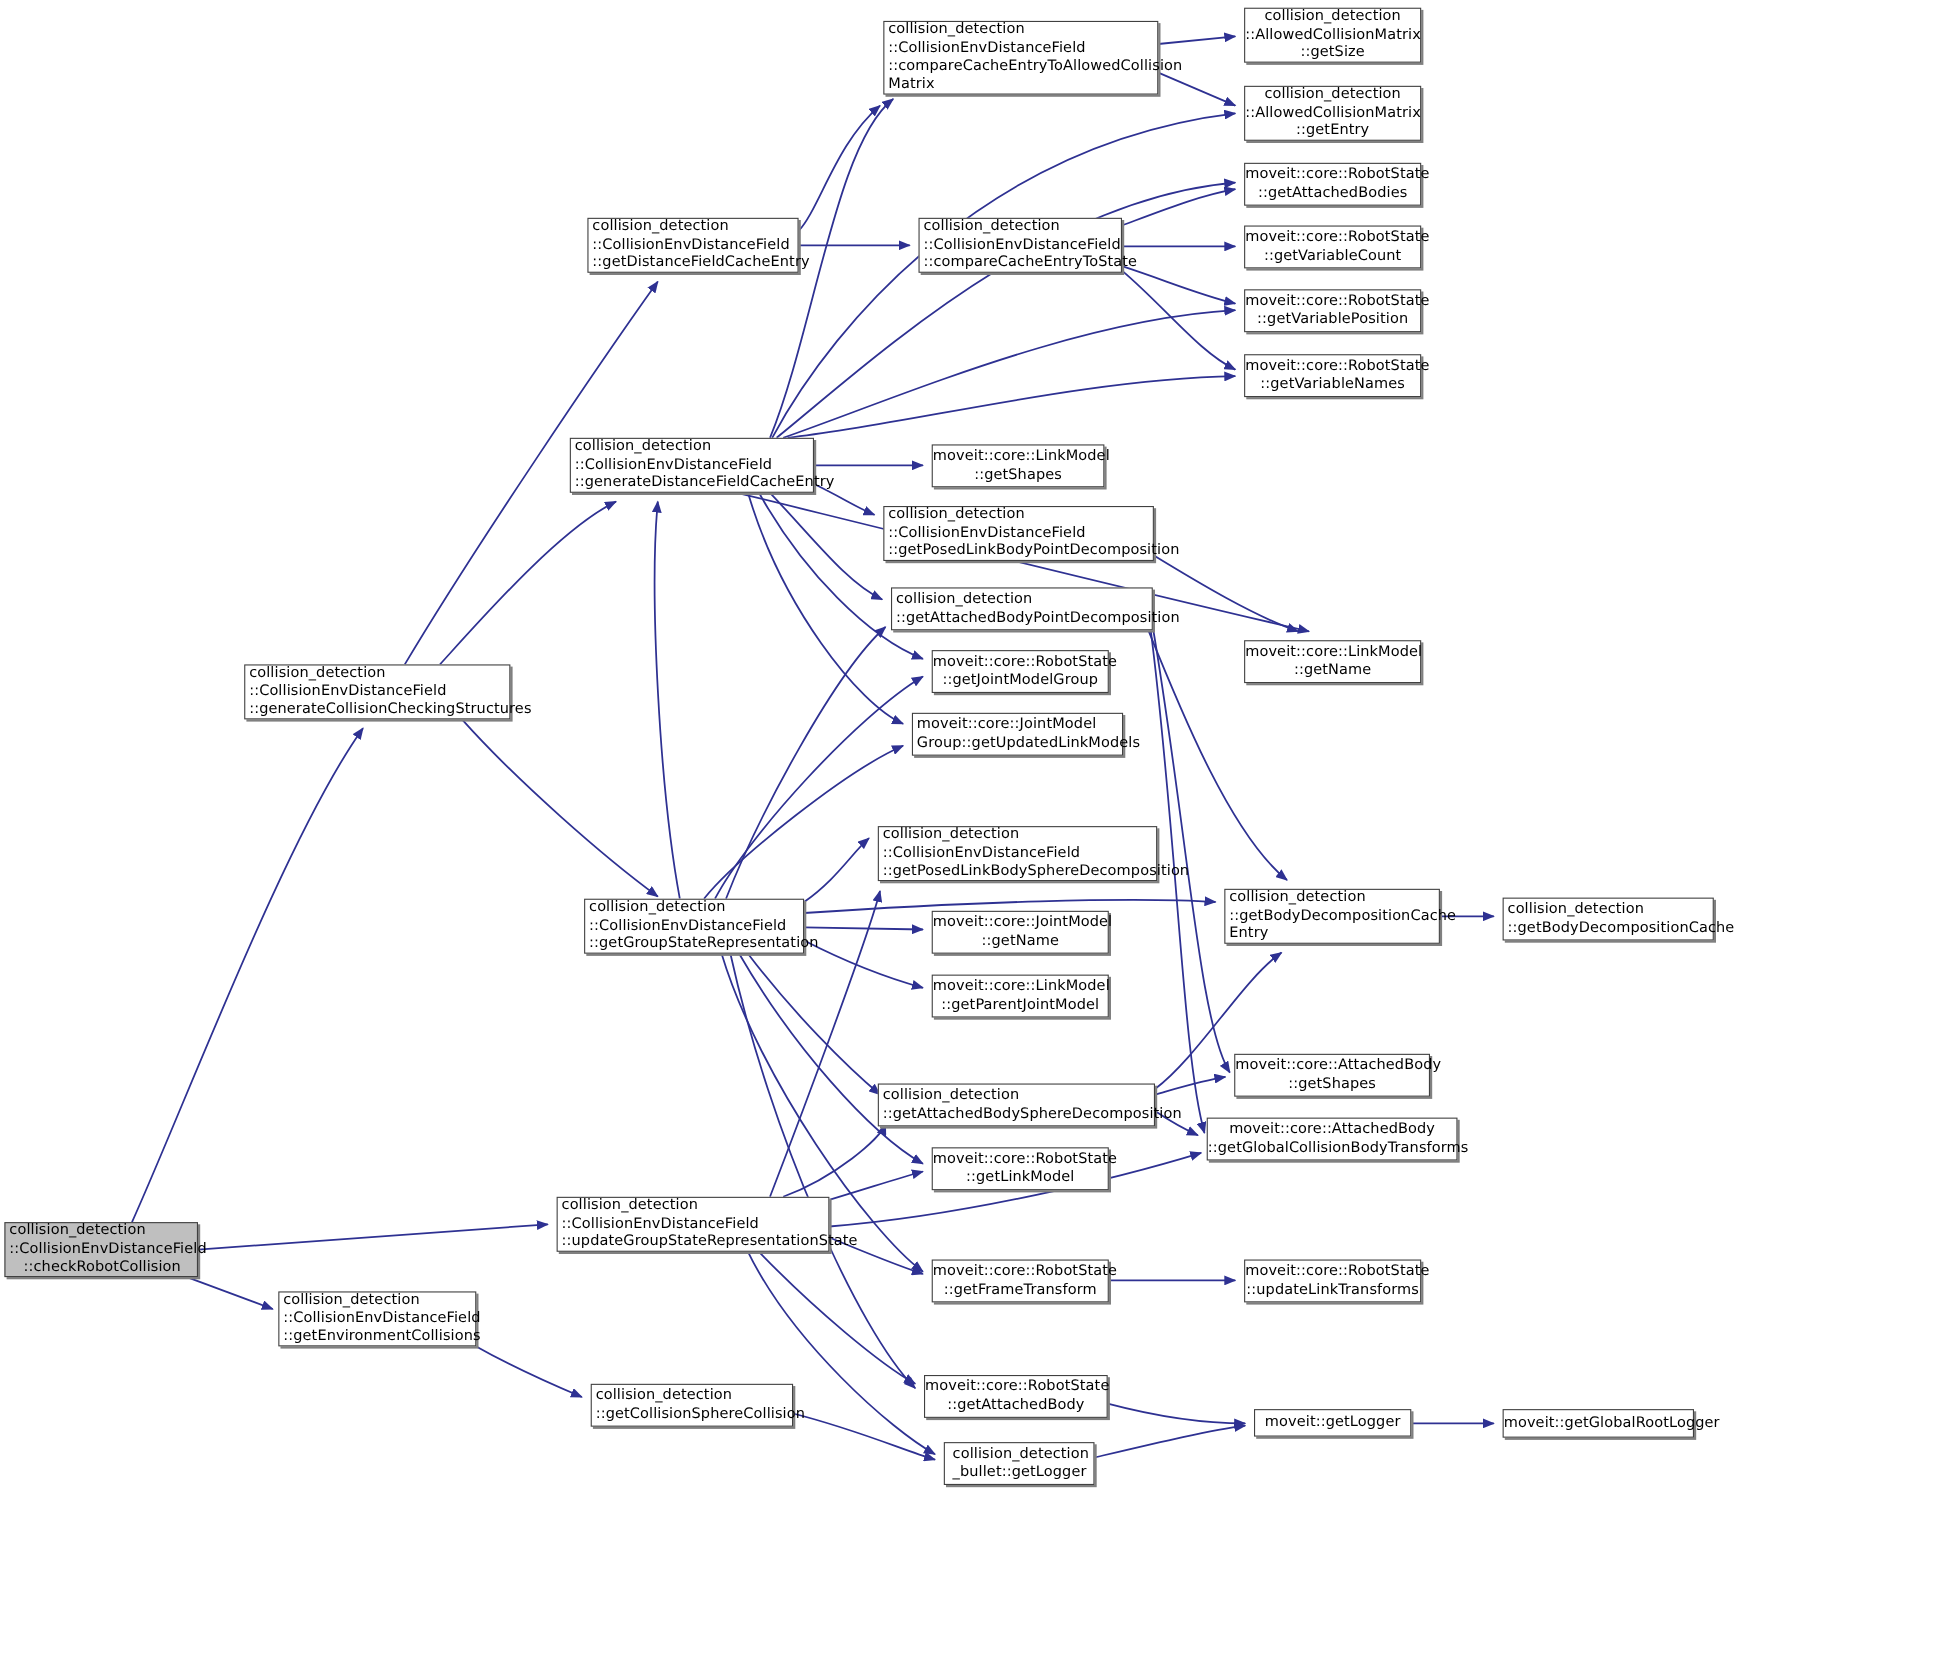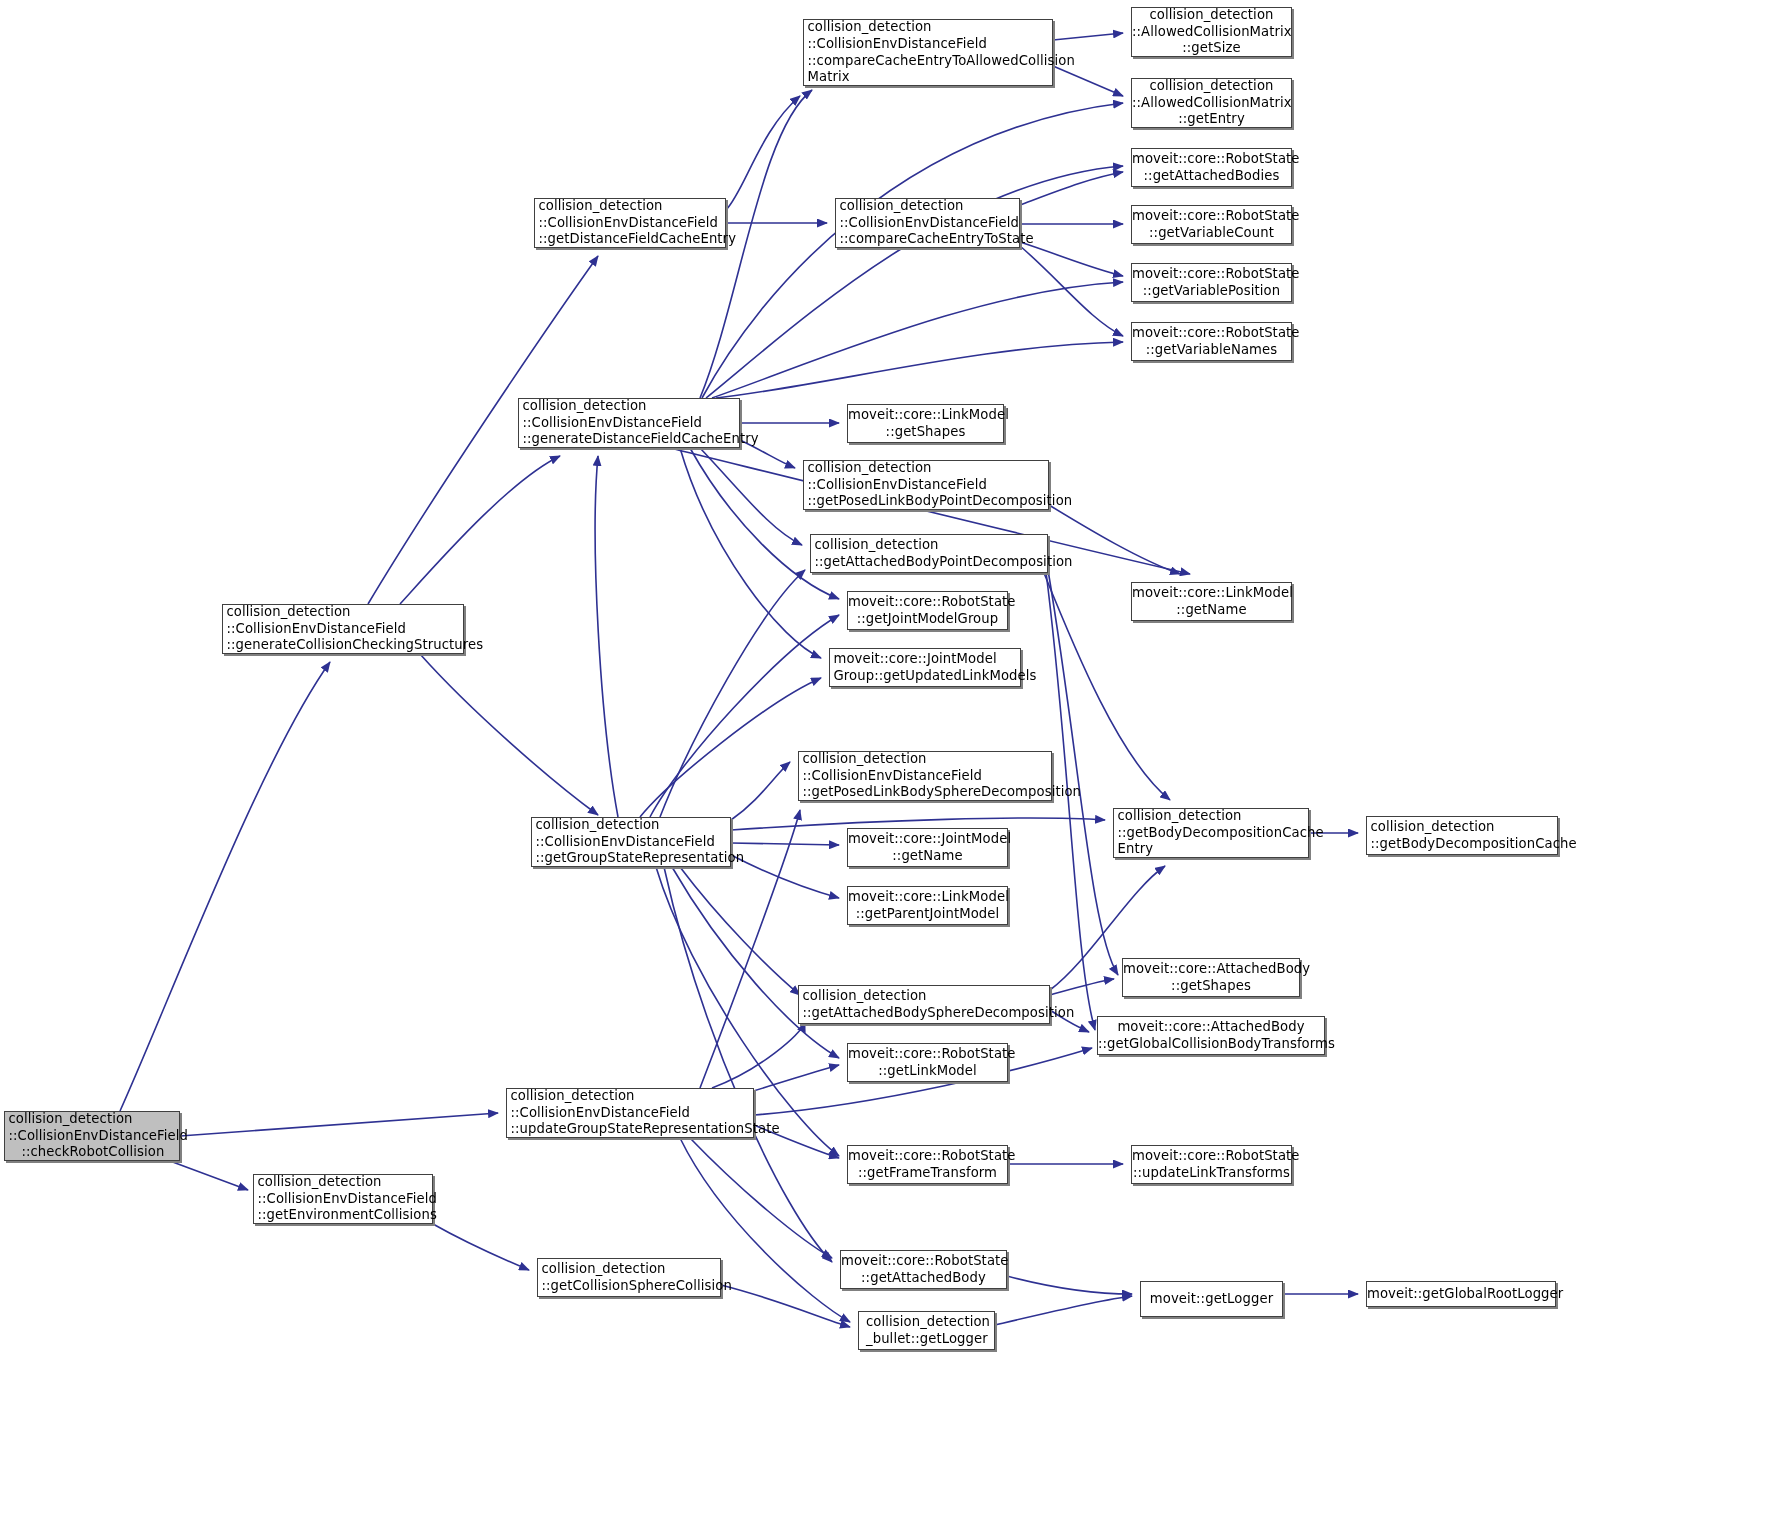--- a/index.html
+++ b/index.html
@@ -233,20 +233,20 @@
 ::getCollisionSphereCollision</span>
       </div>
       <div class="node" style="left: 840px; top: 1250px; width: 167px; height: 39px;">
         <span class="lbl">moveit::core::RobotState
 ::getAttachedBody</span>
       </div>
       <div class="node left" style="left: 858px; top: 1311px; width: 137px; height: 39px;">
         <span class="lbl">collision_detection
 _bullet::getLogger</span>
       </div>
-      <div class="node" style="left: 1140px; top: 1281px; width: 143px; height: 36px;">
+      <div class="node" style="left: 1140px; top: 1281px; width: 143px; height: 25px;">
         <span class="lbl">moveit::getLogger</span>
       </div>
-      <div class="node" style="left: 1366px; top: 1281px; width: 190px; height: 26px;">
+      <div class="node" style="left: 1366px; top: 1281px; width: 174px; height: 26px;">
         <span class="lbl">moveit::getGlobalRootLogger</span>
       </div>
     </div>
 </div>
 
 </body></html>

